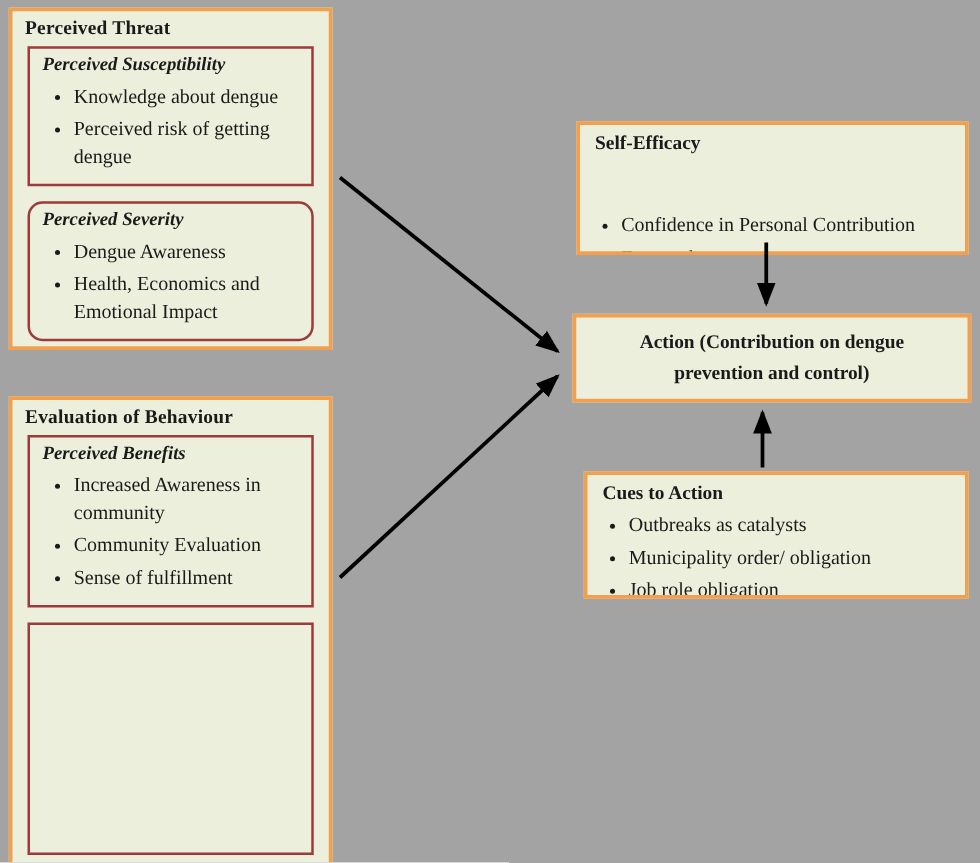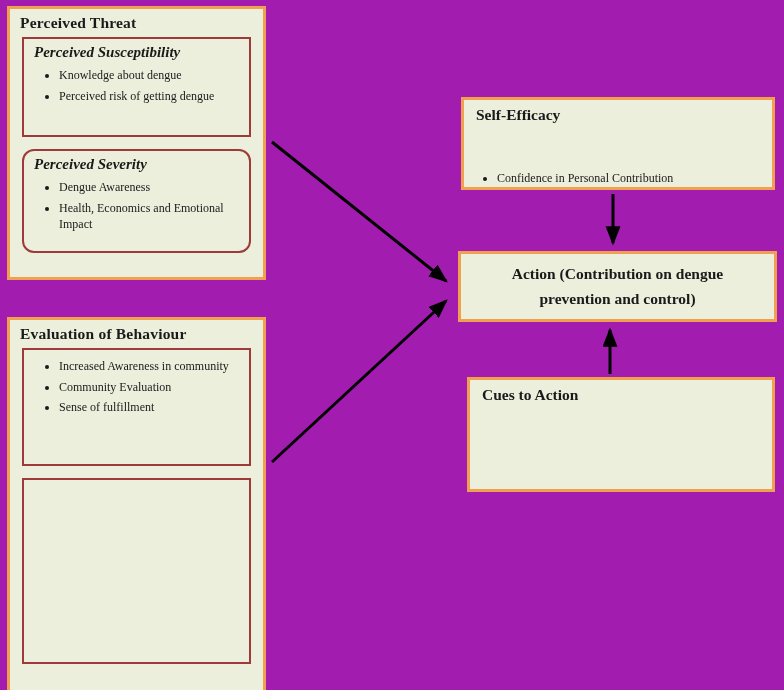--- a/index.html
+++ b/index.html
@@ -8,21 +8,21 @@
     --box-fill:#EBEFDC;
     --arrow:#000000;
     --text:#1A1A1A;
   }
   html,body{margin:0;padding:0;background:#ffffff;}
   body{
     width:784px;height:690px;position:relative;
     font-family:"Liberation Serif","DejaVu Serif",serif;
     color:var(--text);
   }
-  .canvas{position:relative;width:784px;height:690px;overflow:hidden;background:#a21caf;}
+  .canvas{position:relative;width:784px;height:690px;overflow:hidden;background:#a3a3a3;}
 
   .outer-box{
     position:absolute;
     box-sizing:border-box;
     border:3px solid var(--outer-border);
     background:var(--box-fill);
     overflow:hidden;
   }
   .outer-title{
     font-weight:bold;font-size:15.5px;
@@ -37,21 +37,21 @@
     padding:4px 8px 6px 8px;
   }
   .inner-title{
     font-weight:bold;font-size:15px;
     padding:1px 0 2px 2px;
     font-style:italic;
   }
   ul.bullets{
     margin:2px 0 2px 0;
     padding-left:27px;
-    font-size:12px;
+    font-size:16px;
     line-height:1.38;
   }
   ul.bullets li{margin:4px 0;}
 
   .plain-box{
     position:absolute;
     box-sizing:border-box;
     border:3px solid var(--outer-border);
     background:var(--box-fill);
     overflow:hidden;
@@ -95,45 +95,51 @@
           <li>Dengue Awareness</li>
           <li>Health, Economics and Emotional Impact</li>
         </ul>
     </div>
   </div>
 
   <div class="outer-box" style="left:7px;top:317px;width:259px;height:460px;">
     <div class="outer-title">Evaluation  of Behaviour</div>
 
     <div class="inner-box" style="min-height:118px;">
+      <div class="inner-title">Perceived Benefits</div>
       <ul class="bullets">
           <li>Increased Awareness in community</li>
           <li>Community Evaluation</li>
           <li>Sense of fulfillment</li>
         </ul>
     </div>
 
     <div class="inner-box" style="min-height:186px;">
     </div>
   </div>
 
-  <div class="plain-box" style="left:461px;top:97px;width:314px;height:93px;">
+  <div class="plain-box" style="left:461px;top:97px;width:314px;height:107px;">
     <div class="plain-title">Self-Efficacy</div>
     <ul class="bullets" style="margin-left:6px;margin-top:44px;">
         <li>Confidence in Personal Contribution</li>
         <li>Future plans</li>
       </ul>
   </div>
 
   <div class="plain-box action-box" style="left:458px;top:251px;width:319px;height:71px;">
     <div class="action-text">Action (Contribution on dengue prevention and control)</div>
   </div>
 
-  <div class="plain-box" style="left:467px;top:377px;width:308px;height:115px;">
+  <div class="plain-box" style="left:467px;top:377px;width:308px;height:102px;">
     <div class="plain-title">Cues to Action</div>
+    <ul class="bullets" style="margin-left:6px;">
+        <li>Outbreaks as catalysts</li>
+        <li>Municipality order/ obligation</li>
+        <li>Job role obligation</li>
+      </ul>
   </div>
 
   <svg class="arrow-layer" width="784" height="690" viewBox="0 0 784 690">
     <defs>
       <marker id="arrowhead" markerWidth="7" markerHeight="6" refX="5.6" refY="2.5" orient="auto" markerUnits="strokeWidth">
         <path d="M0,0 L6.4,2.5 L0,5 Z" fill="var(--arrow)"></path>
       </marker>
     </defs>
     <line x1="272" y1="142" x2="446" y2="281" stroke="var(--arrow)" stroke-width="3" marker-end="url(#arrowhead)"></line>
     <line x1="272" y1="462" x2="446" y2="301" stroke="var(--arrow)" stroke-width="3" marker-end="url(#arrowhead)"></line>

